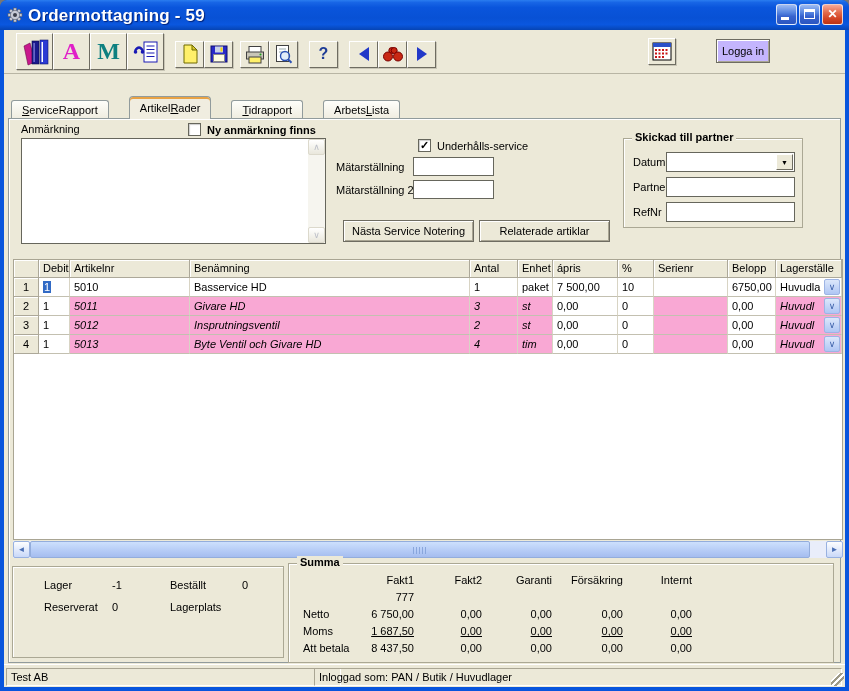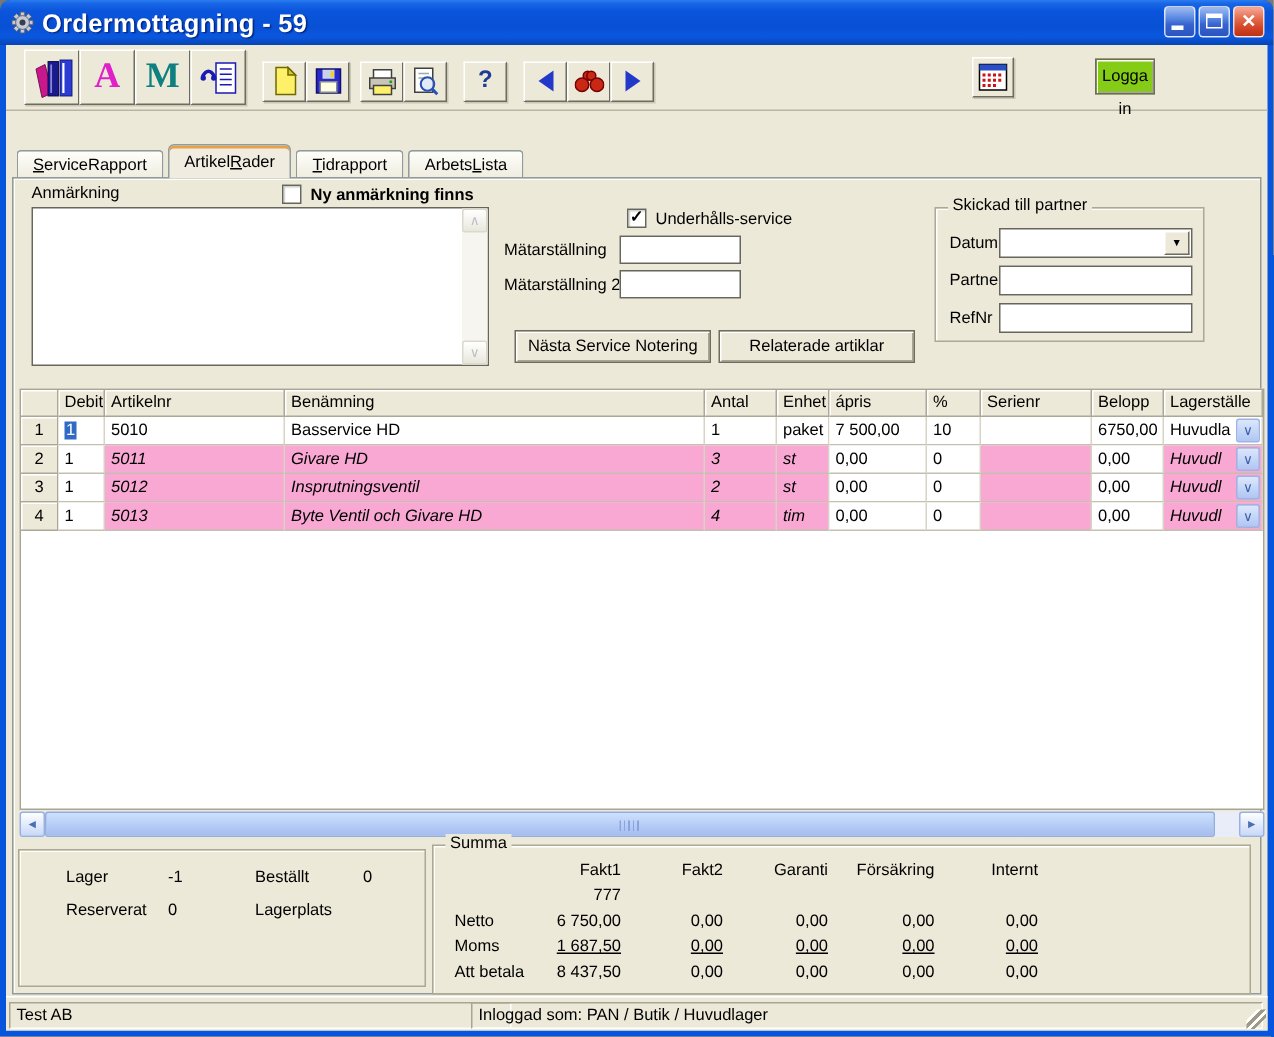--- a/index.html
+++ b/index.html
@@ -41,28 +41,28 @@
   .tbtn.big { width:37px; height:37px; }
   .tbtn.small { width:29px; height:27px; margin-top:5px; }
   .gap6 { width:7px; } .gap10 { width:11px; }
   .letterA { font-size:24px; font-weight:bold; color:#E020C8; font-family:"Liberation Serif",serif; }
   .letterM { font-size:24px; font-weight:bold; color:#0E8080; font-family:"Liberation Serif",serif; }
   .qmark { font-size:16px; font-weight:bold; color:#1E3C96; }
   .tri { width:0; height:0; border-top:7px solid transparent; border-bottom:7px solid transparent; }
   .tri.right { border-left:10px solid #2238C8; }
   .tri.left { border-right:10px solid #2238C8; }
   .tb-right-cal { position:absolute; right:169px; top:8px; width:28px; height:27px; }
-  .login-btn { position:absolute; right:75px; top:9px; width:40px; height:24px;
-    background:#84cc16; border:1px solid #6E6C61;
+  .login-btn { position:absolute; right:75px; top:9px; width:54px; height:24px;
+    background:#c4b5fd; border:1px solid #6E6C61;
     box-shadow:inset 1px 1px 0 #FFFFFF, inset -1px -1px 0 #A9A593;
     text-align:center; line-height:22px; }
 
   
   .tabrow { position:absolute; left:7px; top:66px; display:flex; align-items:flex-end; height:23px; }
-  .tab { height:19px; padding:3px 10px 0 10px; margin-right:3px;
+  .tab { height:19px; padding:3px 10px 0 10px; margin-right:20px;
     background:linear-gradient(180deg,#FEFEFA,#EFECDF);
     border:1px solid #919B9C; border-bottom:none; border-radius:3px 3px 0 0; }
   .tab.active { height:23px; padding-top:5px; background:#F0EDE0; position:relative; z-index:3;
     border-radius:4px 4px 0 0; box-shadow:inset 0 2px 0 #E8A245; }
   .u { text-decoration:underline; }
 
   
   .tabpage { position:absolute; left:4px; top:88px; width:833px; height:545px;
     background:#ECE9D8; border:1px solid #919B9C; box-shadow:inset 1px 1px 0 #fff; z-index:2; }
 
@@ -79,21 +79,21 @@
     display:flex; flex-direction:column; justify-content:space-between; }
   .vs-btn { height:16px; background:linear-gradient(180deg,#FFFFFF,#E9E7DC); border:1px solid #DCD9CC;
     border-radius:2px; color:#BCBFC8; font-size:9px; text-align:center; line-height:14px; }
 
   .field { position:absolute; background:#fff; border:1px solid #66665C; }
 
   .push-btn { position:absolute; height:22px; background:#ECE9D8; border:1px solid #6E6C61;
     box-shadow:inset 1px 1px 0 #FFFFFF, inset -1px -1px 0 #A9A593; text-align:center; line-height:20px; }
 
   .groupbox { position:absolute; border:1px solid #ABA894; box-shadow:inset 1px 1px 0 #fff; }
-  .gb-legend { position:absolute; top:-8px; left:8px; background:#ECE9D8; padding:0 3px; }
+  .gb-legend { position:absolute; top:-8px; left:8px; background:#ECE9D8; padding:0 3px;font-weight:bold; }
 
   .combo-btn { position:absolute; right:1px; top:1px; bottom:1px; width:17px; background:#ECE9D8;
     border:1px solid; border-color:#FFFFFF #6E6C61 #6E6C61 #FFFFFF; font-size:7px; line-height:15px;
     text-align:center; color:#000; }
 
   
   .grid { position:absolute; left:4px; top:140px; width:830px; height:281px; background:#fff;
     border:1px solid #A9A593; overflow:hidden; }
   .grow { display:grid; grid-template-columns:25px 31px 120px 280px 48px 35px 65px 36px 74px 48px 66px; }
   .hcell { height:18px; background:#ECE9D8; border-right:1px solid #ACA899; border-bottom:1px solid #ACA899;

